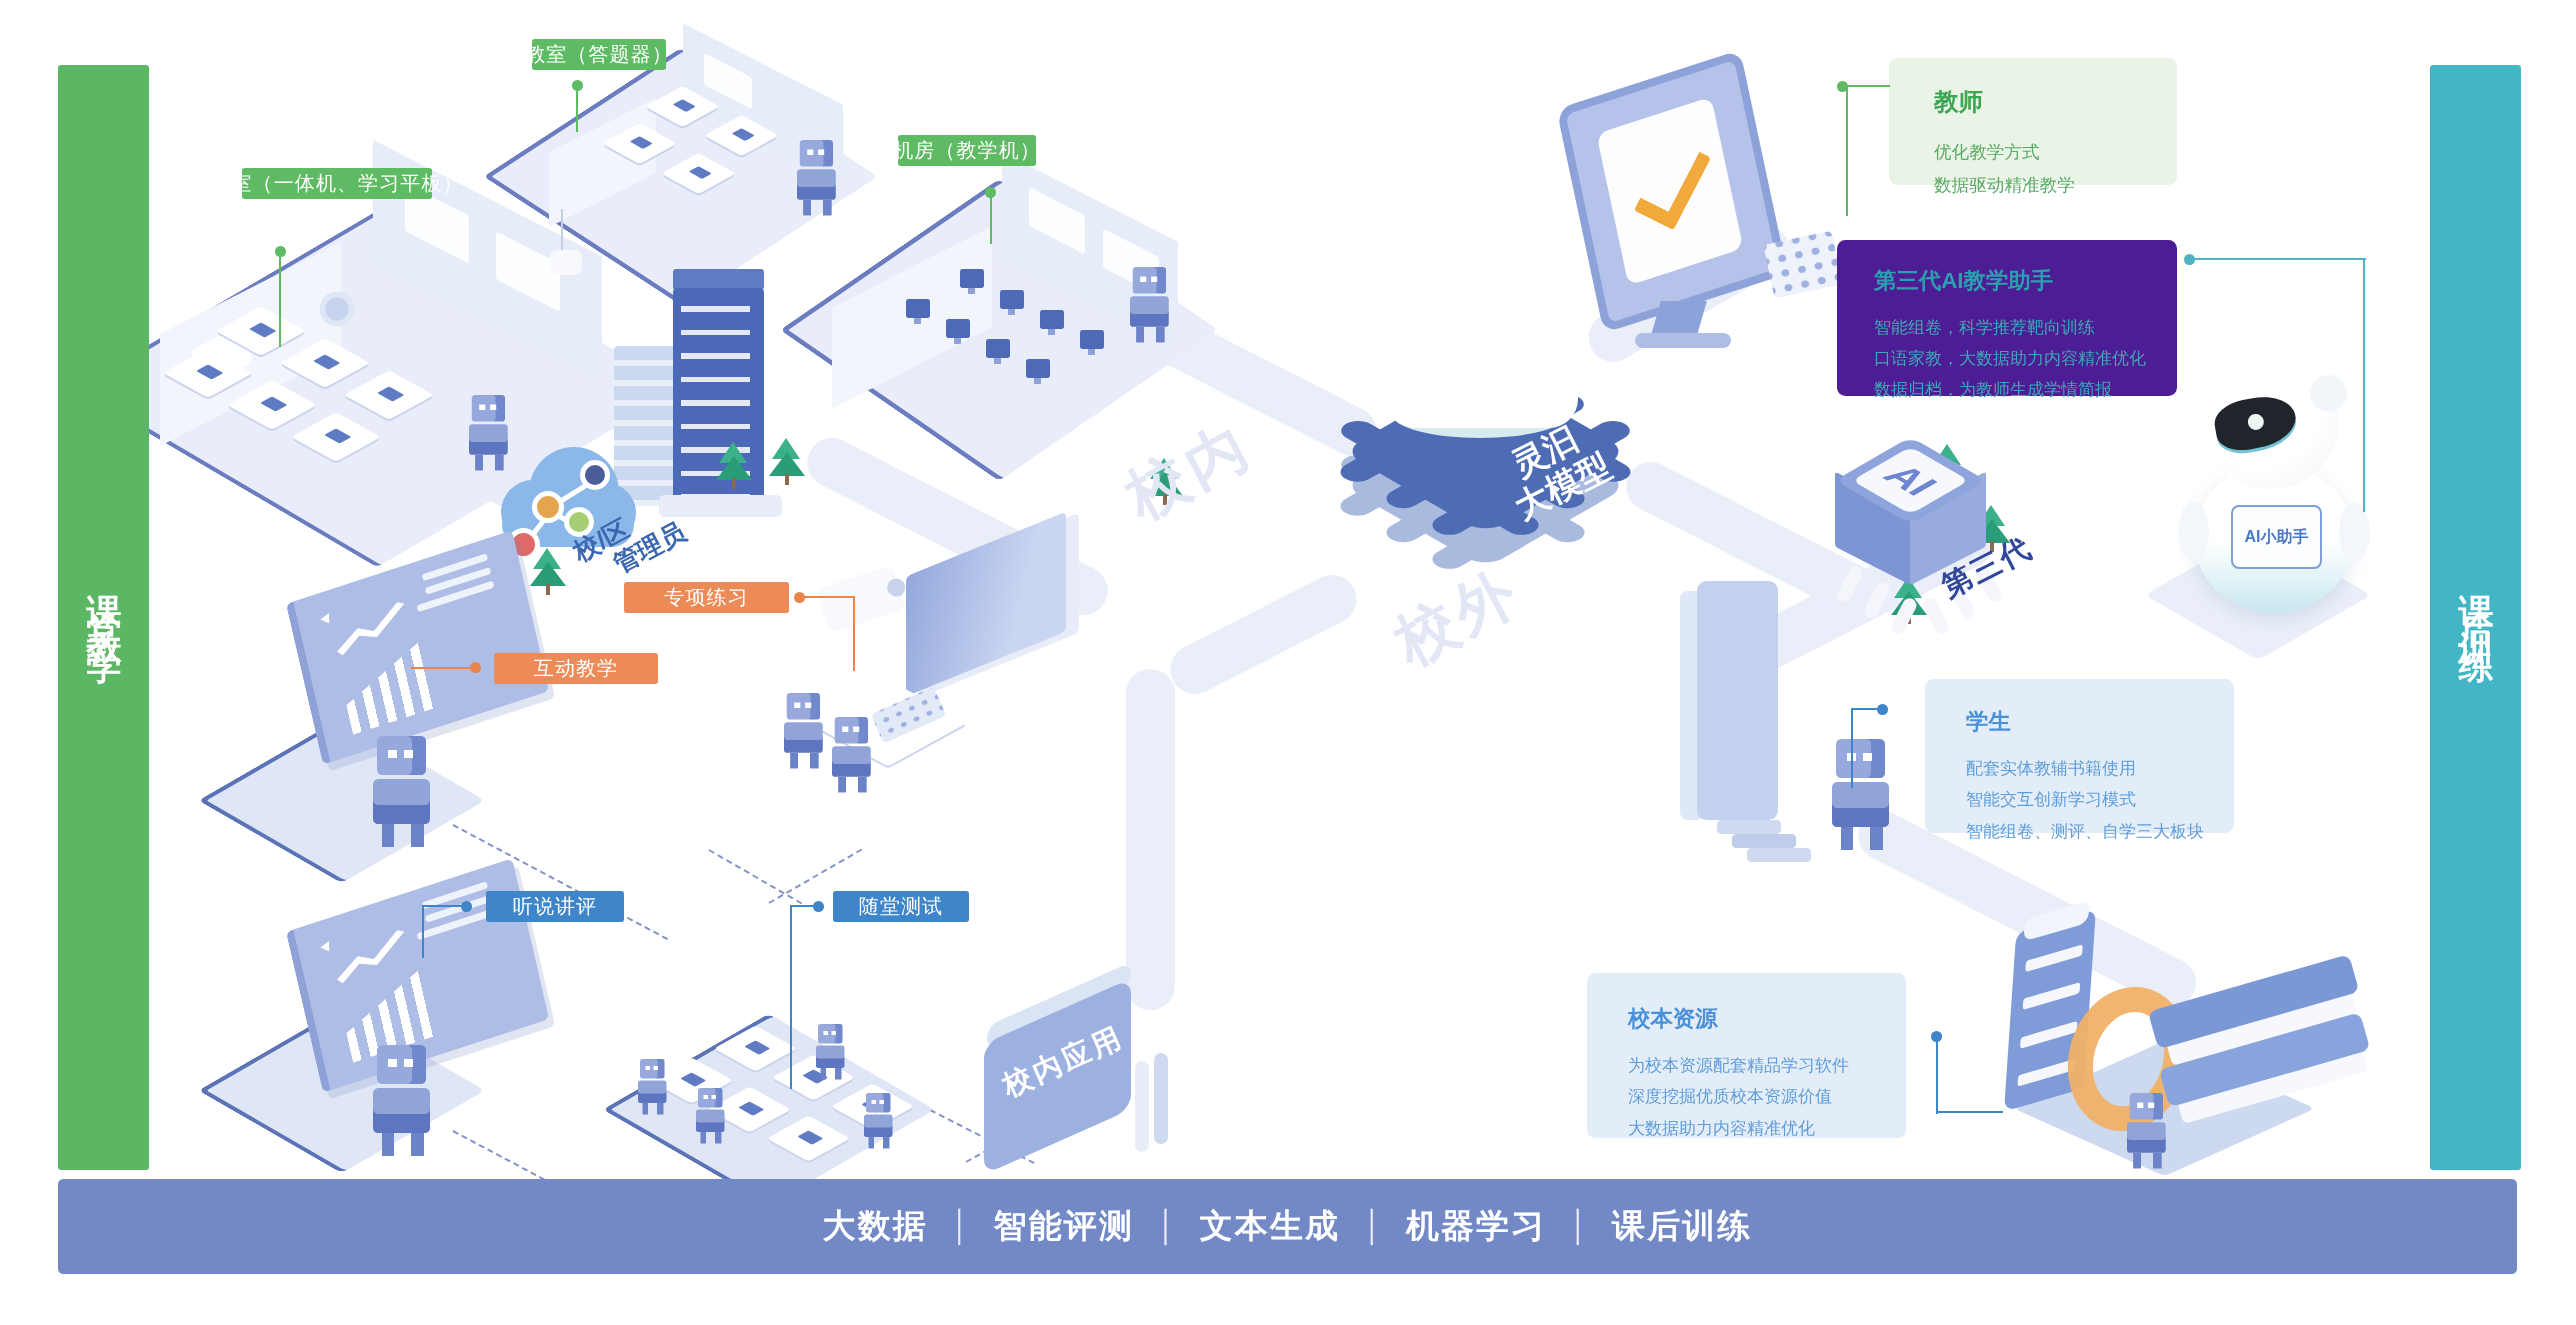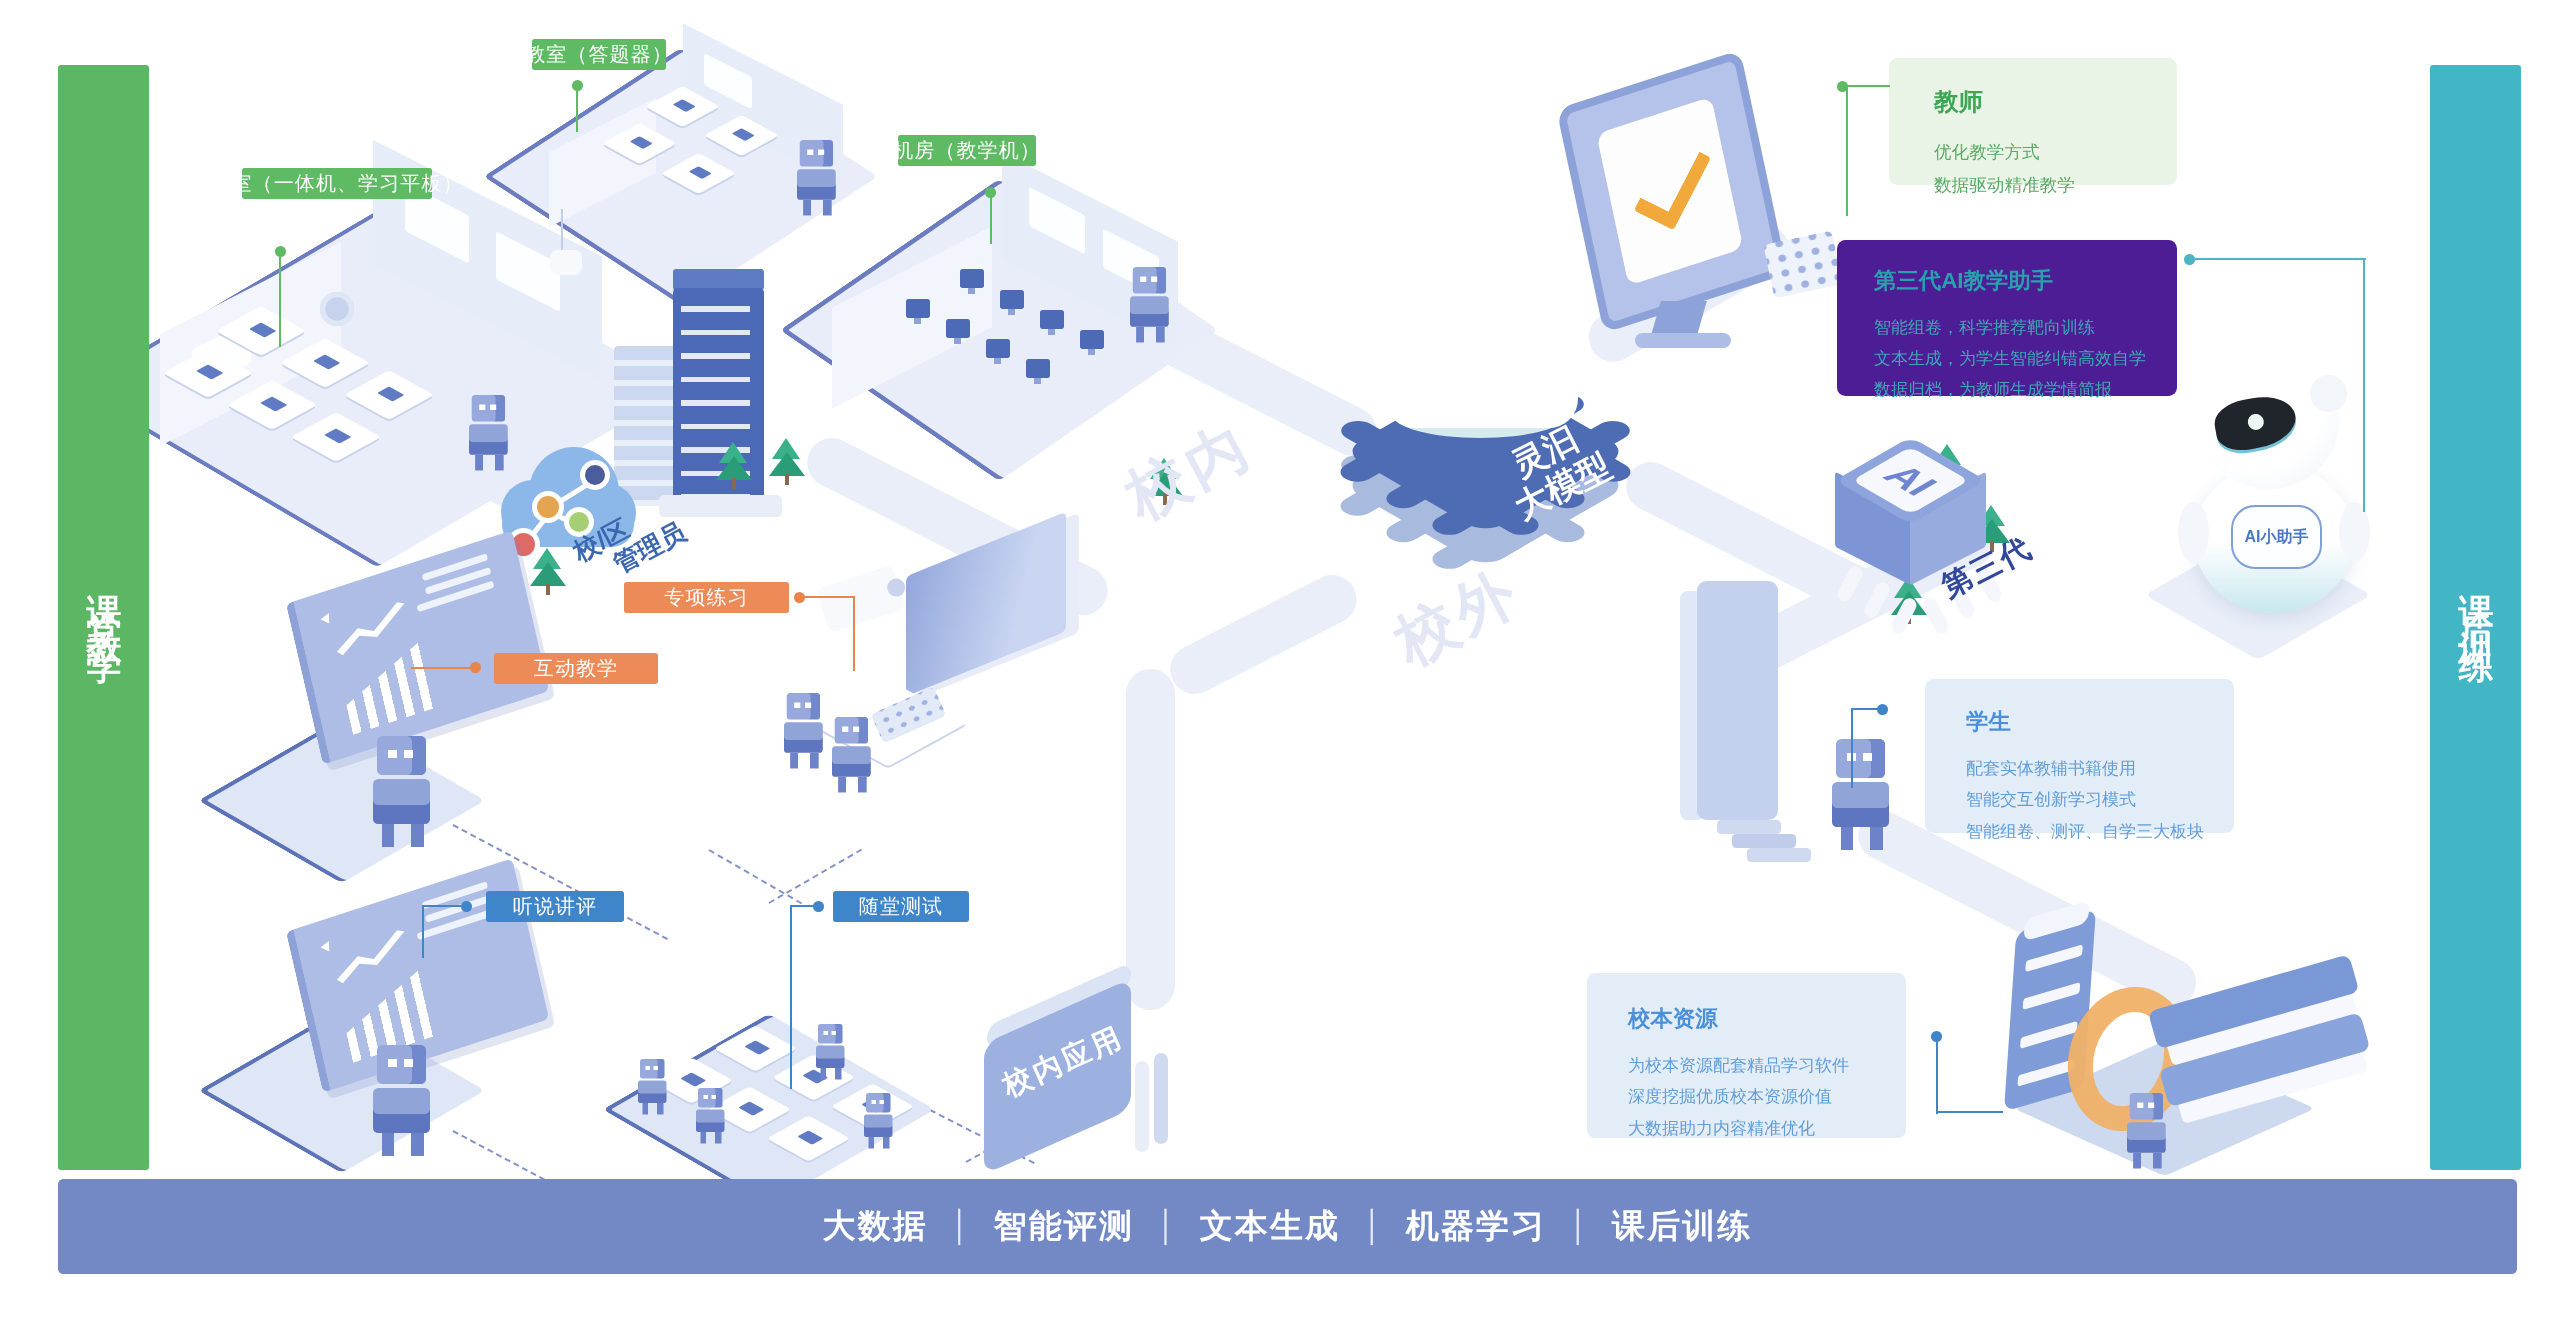--- a/index.html
+++ b/index.html
@@ -436,21 +436,21 @@
         <div class="torso"></div>
         <div class="legs"></div>
       </div>
   </div>
 
   <div class="abs" style="left:2194px;top:355px;width:181px;height:267px">
     <div class="abs iso" style="left:-16px;top:160px;width:160px;height:160px;background:#e9eef8;border-radius:8.5px"></div>
     <div class="abs" style="left:0;top:109px;width:160px;height:149px;background:linear-gradient(180deg,#ffffff 52%,#c7e7ee 100%);border-radius:50%;box-shadow:0 5.3px 16px rgba(140,160,190,.25)"></div>
     <div class="abs" style="left:-16px;top:147px;width:31px;height:60px;background:#f3f6fa;border-radius:50%"></div>
     <div class="abs" style="left:145px;top:147px;width:31px;height:60px;background:#f3f6fa;border-radius:50%"></div>
-    <div class="abs" style="left:37px;top:150px;width:87px;height:60px;background:#fdfeff;border:2.1px solid #7f9fd8;border-radius:24px;display:flex;align-items:center;justify-content:center;color:#4a78c9;font-weight:700;font-size:16px">AI小助手</div>
+    <div class="abs" style="left:37px;top:150px;width:87px;height:60px;background:#fdfeff;border:2.1px solid #7f9fd8;border-radius:8px;display:flex;align-items:center;justify-content:center;color:#4a78c9;font-weight:700;font-size:16px">AI小助手</div>
     <div class="abs" style="left:5.3px;top:0;width:140px;height:134px;background:radial-gradient(circle at 40% 35%,#ffffff 55%,#eef2f7 100%);border-radius:50%"></div>
     <div class="abs" style="left:21.3px;top:43px;width:81px;height:50px;background:#20242b;border-radius:46% 54% 58% 42%;transform:rotate(-10deg);box-shadow:0 3.2px 0 #74c3d4">
       <div class="abs" style="left:33px;top:16px;width:16px;height:16px;background:#eef7f4;border-radius:50%"></div>
     </div>
     <div class="abs" style="left:116px;top:20px;width:37px;height:37px;background:#f2f5f9;border-radius:50%"></div>
   </div>
 
   <div class="abs" style="left:1994px;top:906px;width:363px;height:277px">
     <div class="abs" style="left:64px;top:96px;width:213px;height:213px;background:#ccd9ef;border-radius:8.5px;transform:scaleY(.45) rotate(45deg)"></div>
     <div class="abs" style="left:16px;top:16px;width:80px;height:176px;background:#7f9bd8;border-radius:11.7px;transform:skewY(-20deg) rotate(4deg)">
@@ -512,21 +512,21 @@
     <div class="l">优化教学方式</div>
     <div class="l">数据驱动精准教学</div>
   </div>
   <div class="dot dg" style="left:1837px;top:81px;width:10.7px;height:10.7px"></div>
   <div class="ln lg" style="left:1846px;top:85px;width:44px;height:2.1px"></div>
   <div class="ln lg" style="left:1846px;top:85px;width:2.1px;height:131px"></div>
 
   <div class="card card-teal" style="left:1837px;top:240px;width:340px;height:156px;padding:24.5px 0 0 37px;box-sizing:border-box">
     <div class="t">第三代AI教学助手</div>
     <div class="l">智能组卷，科学推荐靶向训练</div>
-    <div class="l">文本生成，为学生智能纠错高效自学</div>
+    <div class="l">口语家教，大数据助力内容精准优化</div>
     <div class="l">数据归档，为教师生成学情简报</div>
   </div>
   <div class="dot dt" style="left:2184px;top:254px;width:10.7px;height:10.7px"></div>
   <div class="ln lt" style="left:2194px;top:258px;width:172px;height:2.1px"></div>
   <div class="ln lt" style="left:2363px;top:258px;width:2.1px;height:254px"></div>
 
   <div class="card card-blue" style="left:1925px;top:679px;width:309px;height:154px;padding:27px 0 0 41px;box-sizing:border-box">
     <div class="t">学生</div>
     <div class="l">配套实体教辅书籍使用</div>
     <div class="l">智能交互创新学习模式</div>

